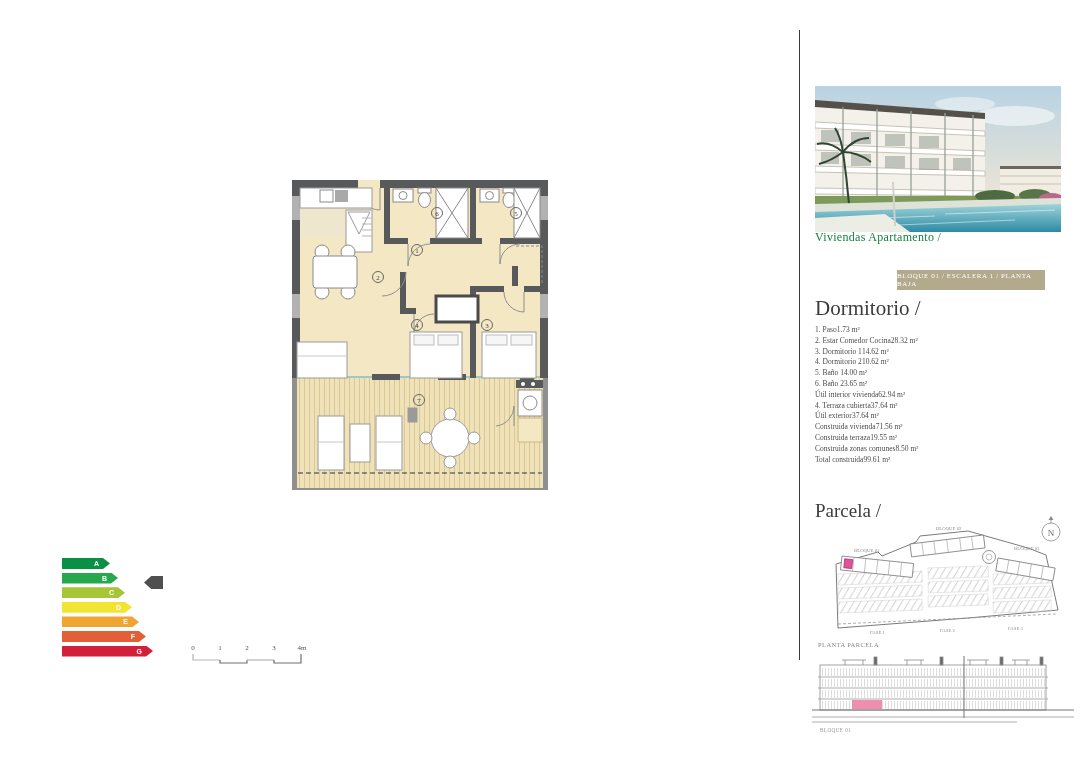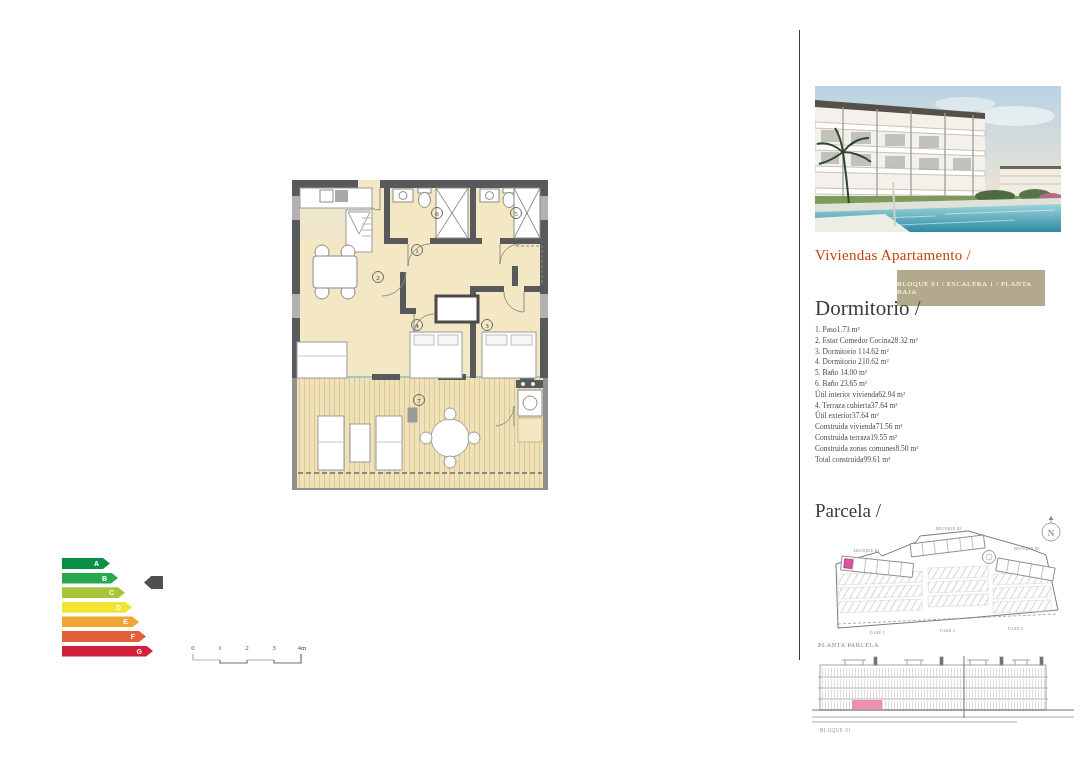--- a/index.html
+++ b/index.html
@@ -29,22 +29,22 @@
     clip-path:polygon(0 50%,38% 0,100% 0,100% 100%,38% 100%);}
 
   
   .scalebar{left:189px;top:642px;}
 
   
   .vdivider{left:799px;top:30px;width:1px;height:630px;background:#3b3b3b;}
 
   
   .photo{left:815px;top:86px;width:246px;height:146px;}
-  .rp-title{left:815px;top:247px;width:250px;font-size:15px;letter-spacing:.3px;color:#c2410c;}
-  .badge{left:897px;top:270px;width:148px;height:36px;background:#b3a98c;color:#ffffff;
+  .rp-title{left:815px;top:230px;width:250px;font-size:12px;letter-spacing:.3px;color:#15803d;}
+  .badge{left:897px;top:270px;width:148px;height:20px;background:#b3a98c;color:#ffffff;
     font-size:7px;letter-spacing:.6px;display:flex;align-items:center;justify-content:center;
     font-family:"Liberation Serif",serif;}
   .rp-superficies{left:815px;top:296px;font-size:21px;color:#3c3c3c;}
   .sup-table{left:815px;top:325px;width:233px;font-size:7.5px;color:#4b4b4b;}
   .sup-row{display:flex;line-height:10.8px;}
   .sup-row .v{text-align:right;}
   .rp-parcela{left:815px;top:500px;font-size:19px;color:#3c3c3c;}
   .parcela-svg{left:818px;top:516px;}
   .parcela-caption{left:818px;top:641px;font-size:6.5px;color:#8a8a8a;letter-spacing:.4px;}
   .elev-svg{left:812px;top:652px;}

